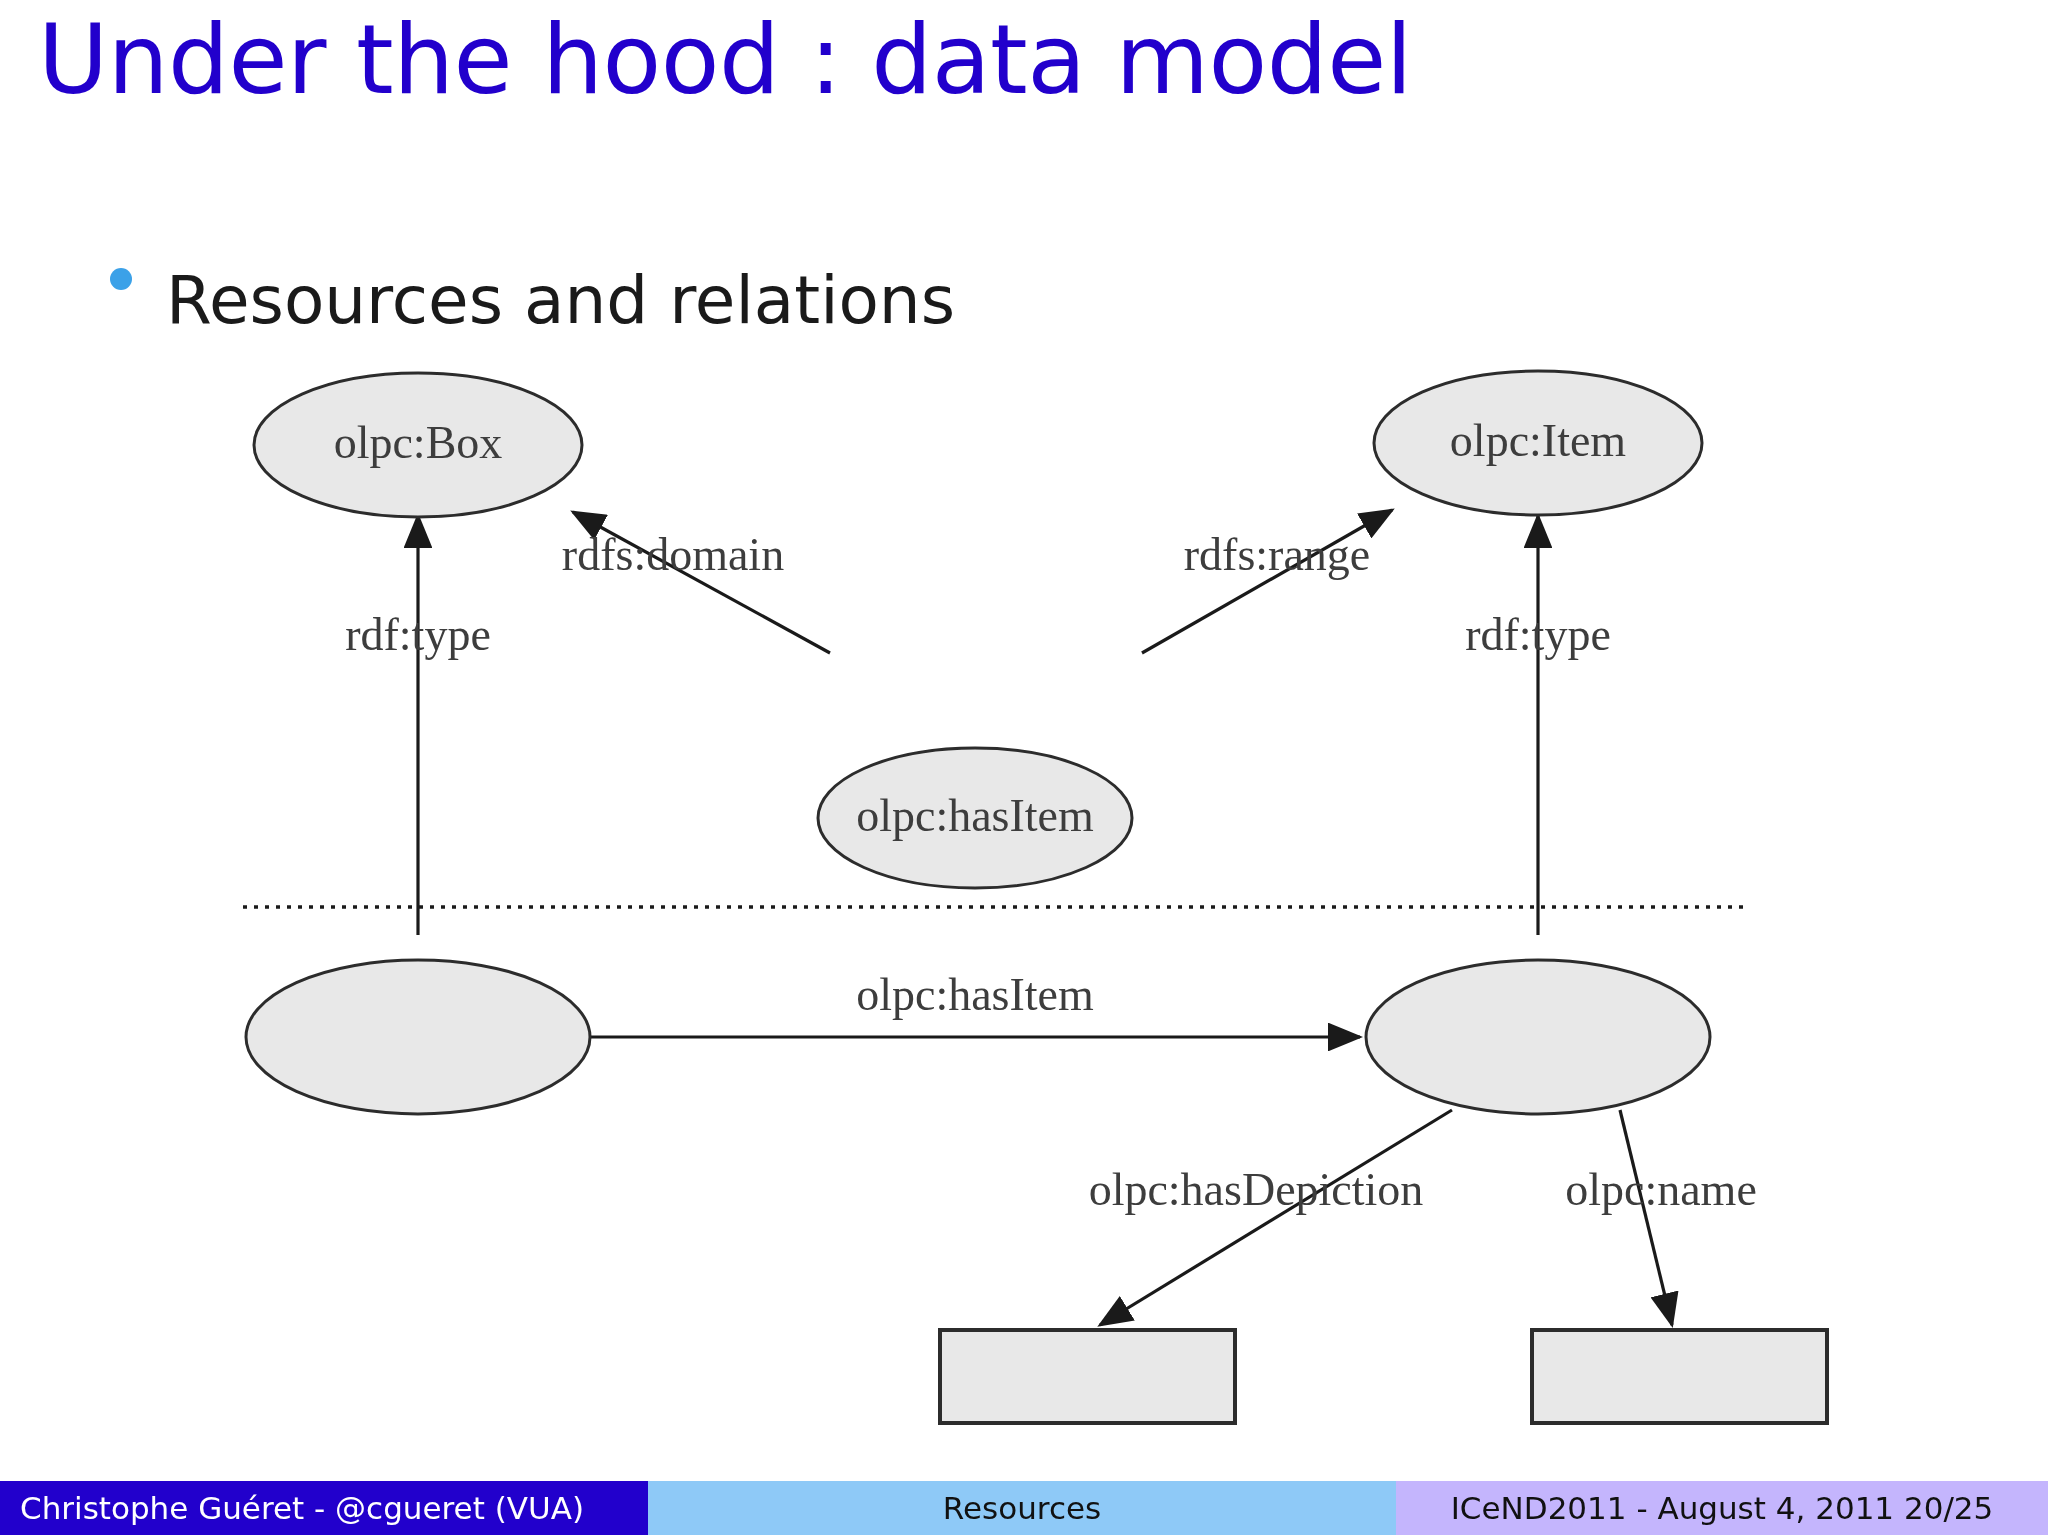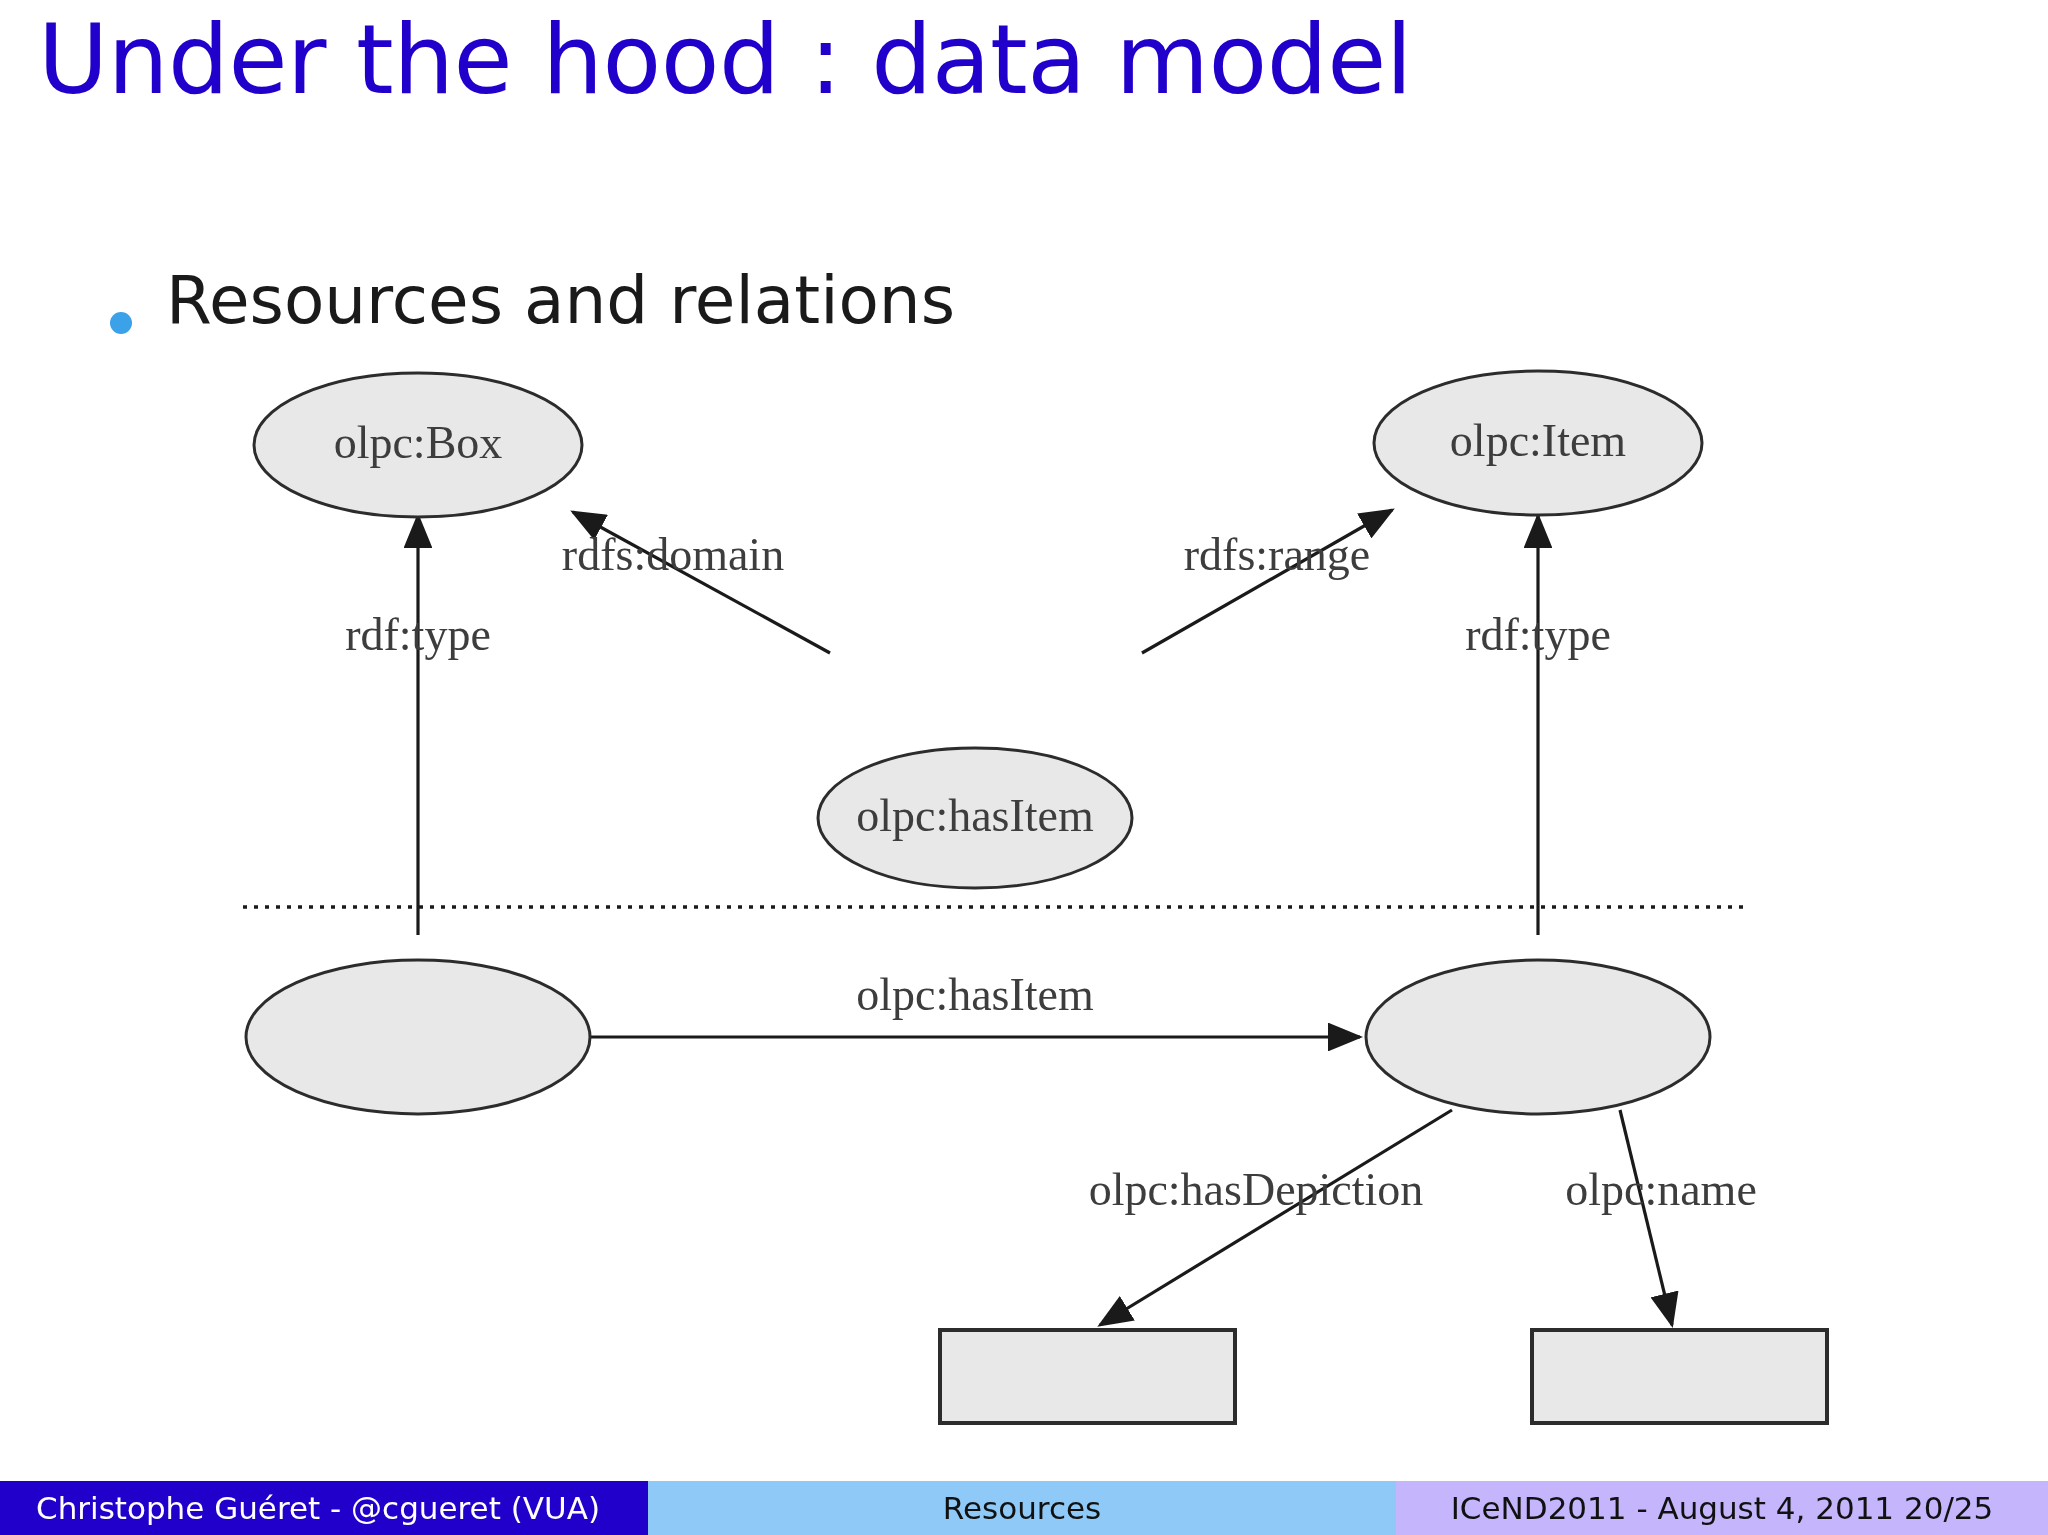--- a/index.html
+++ b/index.html
@@ -31,21 +31,21 @@
     font-weight: 400;
     letter-spacing: -0.5px;
     white-space: nowrap;
   }
   
   .bullet-row {
     position: absolute;
     left: 110px;
     top: 268px;
     display: flex;
-    align-items: flex-end;
+    align-items: flex-start;
     gap: 34px;
   }
   .bullet-dot {
     width: 22px;
     height: 22px;
     border-radius: 50%;
     background: #3ba1e8;
     flex: 0 0 auto;
   }
   .bullet-text {
@@ -112,21 +112,21 @@
     height: 100%;
     font-family: "DejaVu Sans", sans-serif;
     font-size: 31px;
     white-space: nowrap;
     overflow: hidden;
   }
   .footer-author {
     width: 648px;
     background: #2200cc;
     color: #ffffff;
-    padding-left: 36px;
+    padding-left: 20px;
     box-sizing: border-box;
     text-align: right;
   }
   .footer-middle {
     width: 748px;
     background: #8ec9f7;
     color: #111111;
     justify-content: center;
   }
   .footer-meta {

